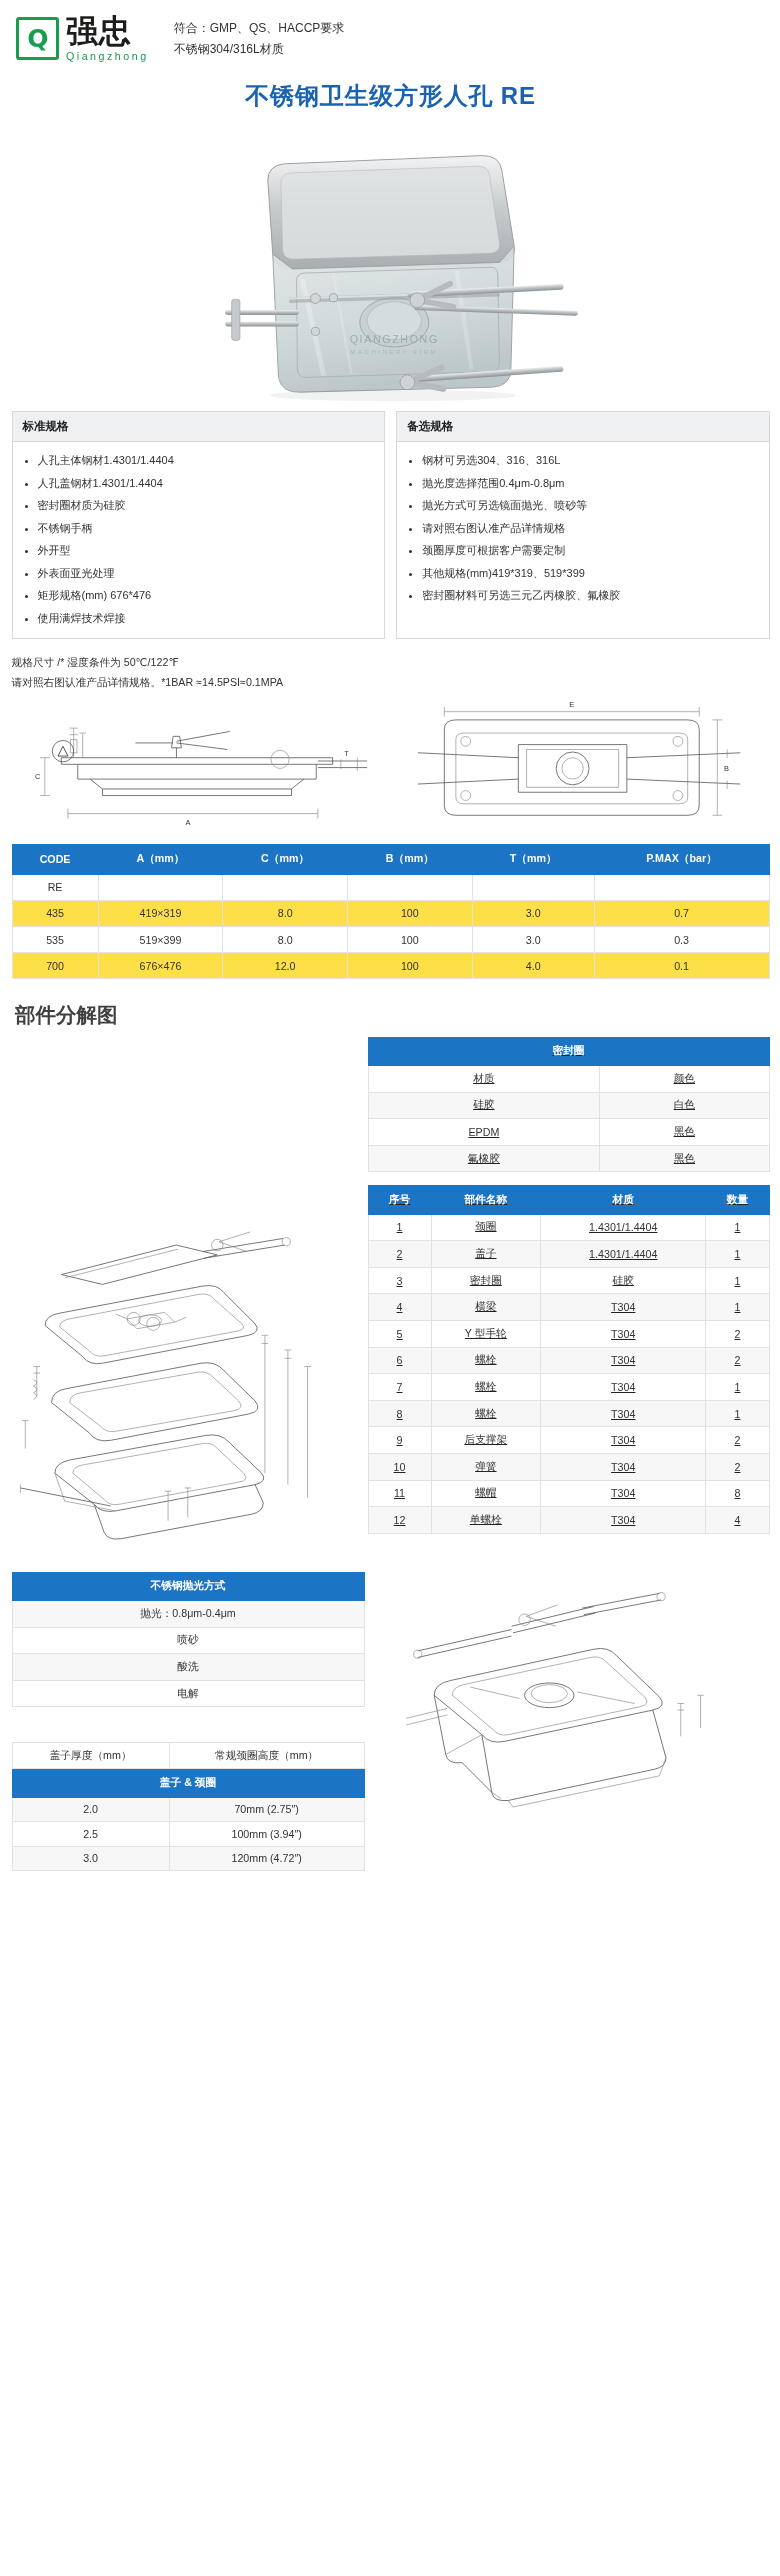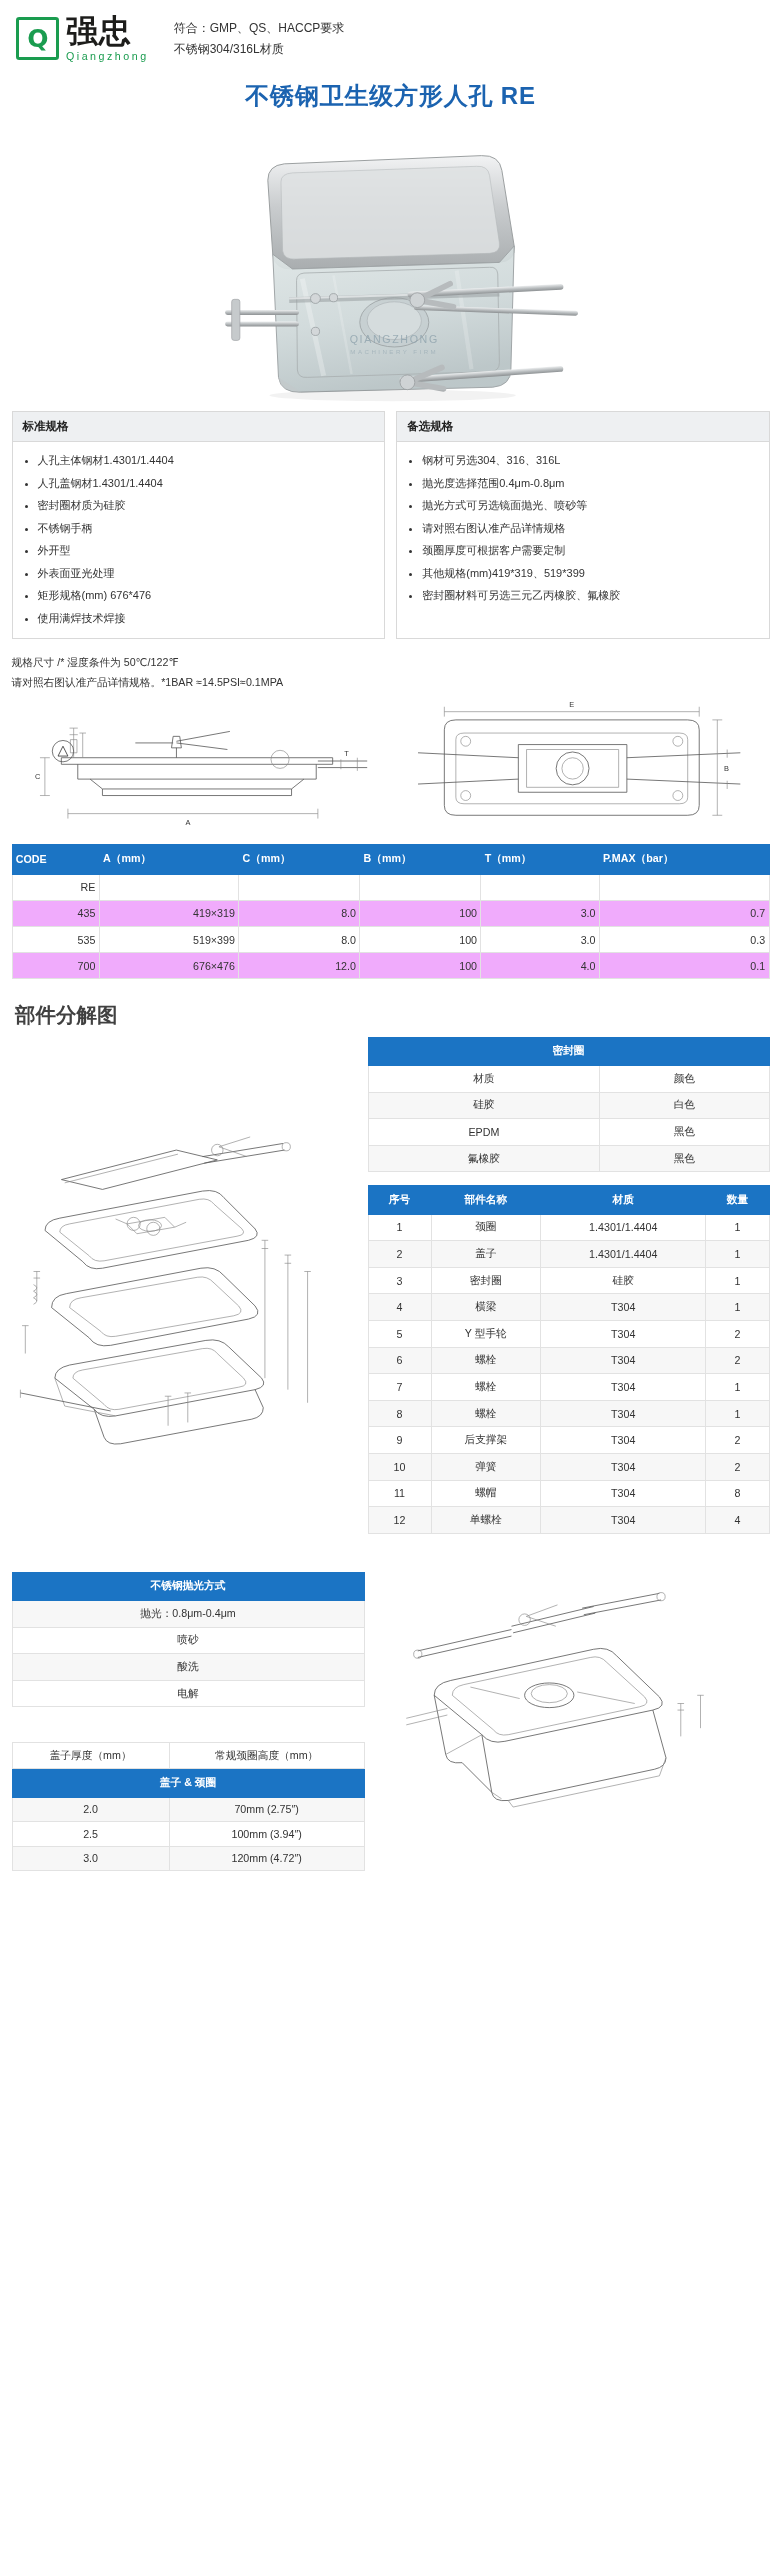--- a/index.html
+++ b/index.html
@@ -108,41 +108,41 @@
   .draw-box { flex: 1; height: 136px; }
 
   
   .tbl { width: calc(100% - 23px); margin: 0 11.5px; border-collapse: collapse; }
   .tbl th {
     background: #1b74c4;
     color: #fff;
     font-size: 10.7px;
     font-weight: bold;
     padding: 7.4px 3.3px;
-    text-align: left;
+    text-align: center;
     border: 0.8px solid #1b74c4;
   }
   .tbl td {
     font-size: 10.7px;
-    text-align: right;
+    text-align: center;
     padding: 6.6px 3.3px;
     border: 0.8px solid #e2e2e2;
     color: #333;
   }
-  .tbl tr.odd td { background: #f0abfc; padding-left: 18px; }
+  .tbl tr.odd td { background: #fde047; }
   .tbl tr.even td { background: #ffffff; }
 
   
   .section-title {
     font-size: 20.5px;
     font-weight: bold;
     color: #404040;
     padding: 21.4px 0 8.2px 15px;
   }
-  .explode-wrap { display: flex; padding: 0 11.5px; gap: 11px; align-items: center; }
+  .explode-wrap { display: flex; padding: 0 11.5px; gap: 11px; align-items: flex-end; text-decoration: underline; }
   .explode-left { width: 345px; }
   .explode-right { flex: 1; }
 
   .small-tbl { width: 100%; border-collapse: collapse; margin-bottom: 13px; }
   .small-tbl th {
     background: #1b74c4; color: #fff; font-size: 10.7px; font-weight: bold;
     padding: 6.6px 3.3px; text-align: center; border: 0.8px solid #1b74c4;
   }
   .small-tbl td {
     font-size: 10.7px; text-align: center; padding: 5.8px 3.3px;

